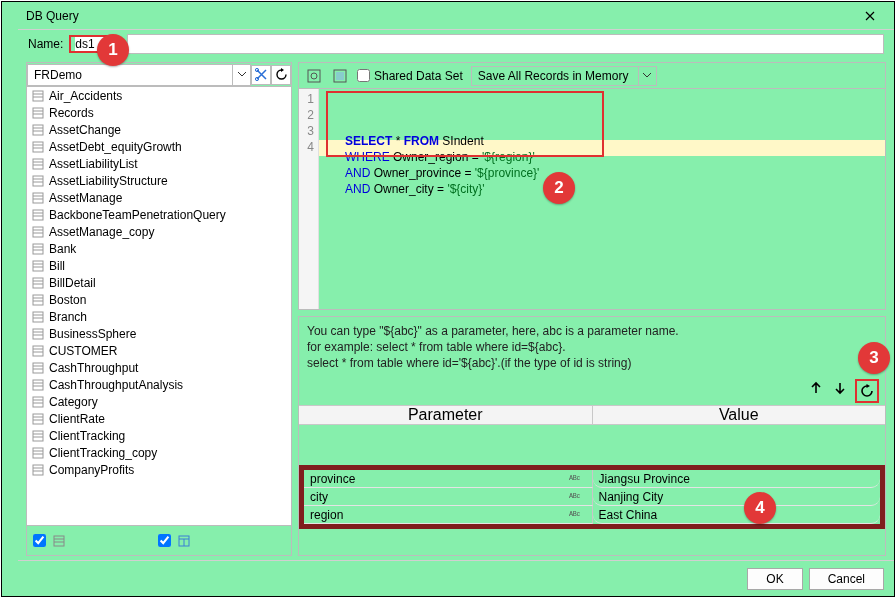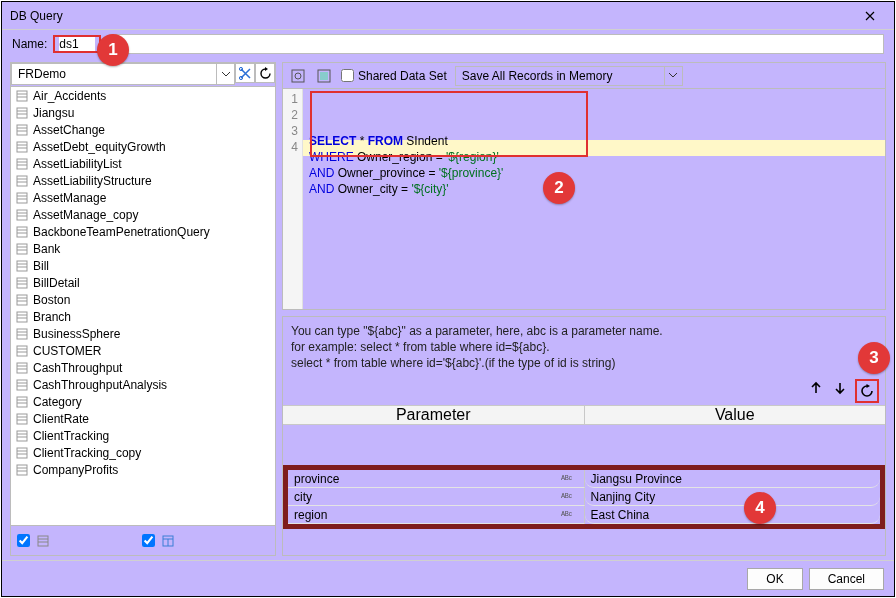--- a/index.html
+++ b/index.html
@@ -1,59 +1,59 @@
 <!DOCTYPE html>
 <html><head>
 <meta charset="utf-8">
 <style>
 * { box-sizing: border-box; margin: 0; padding: 0; font-family: Arial, sans-serif; font-size: 12px; }
 body { background: #fff; width: 896px; height: 598px; position: relative; overflow: hidden; }
 
-.window { border: 1px solid #000; width: 894px; height: 596px; margin: 1px; background: #c4b5fd; display: flex; flex-direction: column; }
+.window { border: 1px solid #000; width: 894px; height: 596px; margin: 1px; background: #86efac; display: flex; flex-direction: column; padding-left: 16px; }
 .titlebar { height: 28px; display: flex; align-items: center; padding: 0 6px 0 8px; border-bottom: 1px solid #d0d0d0; }
 .titlebar-text { flex: 1; font-size: 12px; }
 .titlebar-close { width: 36px; height: 24px; display: flex; align-items: center; justify-content: center; cursor: pointer; }
 .titlebar-close svg { width: 10px; height: 10px; }
 
 .name-row { display: flex; align-items: center; padding: 4px 10px; gap: 6px; }
 .name-label { font-size: 12px; }
 .name-input-wrap { border: 2px solid #e03030; padding: 0 4px; display: inline-block; }
 .name-input { border: none; outline: none; font-size: 12px; width: 36px; }
 .name-filler { flex: 1; border: 1px solid #bcbcbc; height: 20px; margin-left: 4px; background: #fff; }
 
 .body { flex: 1; display: flex; padding: 4px 8px 4px 8px; gap: 0; min-height: 0; }
 .left-col { width: 266px; display: flex; flex-direction: column; border: 1px solid #bcbcbc; min-height: 0; }
-.db-select-row { display: flex; height: 24px; border-bottom: 1px solid #bcbcbc; }
+.db-select-row { display: flex; align-items: center; height: 24px; border-bottom: 1px solid #bcbcbc; }
 .db-select { flex: 1; border: 1px solid #bcbcbc; height: 22px; display: flex; align-items: center; position: relative; background: #fff; }
 .db-select span { padding-left: 6px; font-size: 12px; }
 .db-select-arrow { width: 18px; height: 20px; display: flex; align-items: center; justify-content: center; border-left: 1px solid #bcbcbc; position: absolute; right: 0; }
 .db-icon { width: 20px; height: 20px; display: flex; align-items: center; justify-content: center; border: 1px solid #bcbcbc; cursor: pointer; background: #fff; }
 
 .table-list { flex: 1; overflow-y: auto; background: #fff; }
 .table-item { display: flex; align-items: center; height: 17px; padding: 0 4px; gap: 4px; cursor: default; }
 .table-icon { width: 14px; height: 14px; display: flex; align-items: center; justify-content: center; }
 .table-icon svg { width: 12px; height: 12px; }
 .table-item-text { font-size: 12px; }
 
 .left-footer { height: 30px; border-top: 1px solid #bcbcbc; display: flex; align-items: center; padding: 0 6px; gap: 6px; }
 .chk { width: 13px; height: 13px; }
 
 .right-col { flex: 1; display: flex; flex-direction: column; margin-left: 6px; min-height: 0; }
 .right-top { height: 248px; border: 1px solid #bcbcbc; display: flex; flex-direction: column; min-height: 0; overflow: hidden; justify-content: space-between; }
 .query-toolbar { height: 26px; display: flex; align-items: center; padding: 0 6px; border-bottom: 1px solid #bcbcbc; gap: 8px; }
 .tool-btn { width: 18px; height: 18px; display: flex; align-items: center; justify-content: center; cursor: pointer; }
 .shared-label { font-size: 12px; display: flex; align-items: center; gap: 4px; }
-.save-select { border: 1px solid #bcbcbc; height: 20px; width: 228px; display: flex; align-items: center; padding-left: 6px; position: relative; }
+.save-select { border: 1px solid #bcbcbc; height: 20px; width: 186px; display: flex; align-items: center; padding-left: 6px; position: relative; }
 .save-select-arrow { width: 18px; height: 18px; display: flex; align-items: center; justify-content: center; border-left: 1px solid #bcbcbc; position: absolute; right: 0; }
 
 .code-area { flex: 1; display: flex; position: relative; }
 .gutter { width: 20px; background: #f5f5f5; border-right: 1px solid #e0e0e0; padding-top: 3px; text-align: right; color: #888; font-family: Consolas, monospace; font-size: 12px; }
 .gutter div { padding-right: 4px; height: 16px; }
 .code { flex: 1; font-family: Consolas, monospace; font-size: 12px; padding: 3px 6px; position: relative; white-space: pre; }
-.code-line { height: 16px; }
+.code-line { height: 16px; margin-left: 20px; }
 .code-hl-line { position: absolute; left: 0; right: 0; top: 51px; height: 16px; background: #fff8c8; z-index: 0; }
 .kw-sel { color: #0000dd; font-weight: bold; }
 .kw-other { color: #0000dd; }
 .str { color: #007020; }
 .code-box-annot { position: absolute; border: 2px solid #e03030; left: 27px; top: 2px; width: 278px; height: 66px; pointer-events: none; z-index: 5; }
 
 .splitter { height: 6px; cursor: row-resize; }
 
 .right-bottom { flex: 1; border: 1px solid #bcbcbc; display: flex; flex-direction: column; position: relative; min-height: 0; }
 .hint-text { padding: 6px 8px; font-size: 12px; line-height: 16px; color: #222; }
@@ -141,21 +141,21 @@
             <span class="table-item-text">Air_Accidents</span>
           </div>
           <div class="table-item">
             <span class="table-icon">
               <svg viewBox="0 0 12 12">
                 <rect x="1" y="1" width="10" height="10" fill="none" stroke="#999"></rect>
                 <line x1="1" y1="4" x2="11" y2="4" stroke="#999"></line>
                 <line x1="1" y1="7" x2="11" y2="7" stroke="#999"></line>
               </svg>
             </span>
-            <span class="table-item-text">Jiangsu</span>
+            <span class="table-item-text">Records</span>
           </div>
           <div class="table-item">
             <span class="table-icon">
               <svg viewBox="0 0 12 12">
                 <rect x="1" y="1" width="10" height="10" fill="none" stroke="#999"></rect>
                 <line x1="1" y1="4" x2="11" y2="4" stroke="#999"></line>
                 <line x1="1" y1="7" x2="11" y2="7" stroke="#999"></line>
               </svg>
             </span>
             <span class="table-item-text">AssetChange</span>
@@ -201,31 +201,31 @@
             <span class="table-item-text">AssetManage</span>
           </div>
           <div class="table-item">
             <span class="table-icon">
               <svg viewBox="0 0 12 12">
                 <rect x="1" y="1" width="10" height="10" fill="none" stroke="#999"></rect>
                 <line x1="1" y1="4" x2="11" y2="4" stroke="#999"></line>
                 <line x1="1" y1="7" x2="11" y2="7" stroke="#999"></line>
               </svg>
             </span>
+            <span class="table-item-text">BackboneTeamPenetrationQuery</span>
+          </div>
+          <div class="table-item">
+            <span class="table-icon">
+              <svg viewBox="0 0 12 12">
+                <rect x="1" y="1" width="10" height="10" fill="none" stroke="#999"></rect>
+                <line x1="1" y1="4" x2="11" y2="4" stroke="#999"></line>
+                <line x1="1" y1="7" x2="11" y2="7" stroke="#999"></line>
+              </svg>
+            </span>
             <span class="table-item-text">AssetManage_copy</span>
-          </div>
-          <div class="table-item">
-            <span class="table-icon">
-              <svg viewBox="0 0 12 12">
-                <rect x="1" y="1" width="10" height="10" fill="none" stroke="#999"></rect>
-                <line x1="1" y1="4" x2="11" y2="4" stroke="#999"></line>
-                <line x1="1" y1="7" x2="11" y2="7" stroke="#999"></line>
-              </svg>
-            </span>
-            <span class="table-item-text">BackboneTeamPenetrationQuery</span>
           </div>
           <div class="table-item">
             <span class="table-icon">
               <svg viewBox="0 0 12 12">
                 <rect x="1" y="1" width="10" height="10" fill="none" stroke="#999"></rect>
                 <line x1="1" y1="4" x2="11" y2="4" stroke="#999"></line>
                 <line x1="1" y1="7" x2="11" y2="7" stroke="#999"></line>
               </svg>
             </span>
             <span class="table-item-text">Bank</span>

